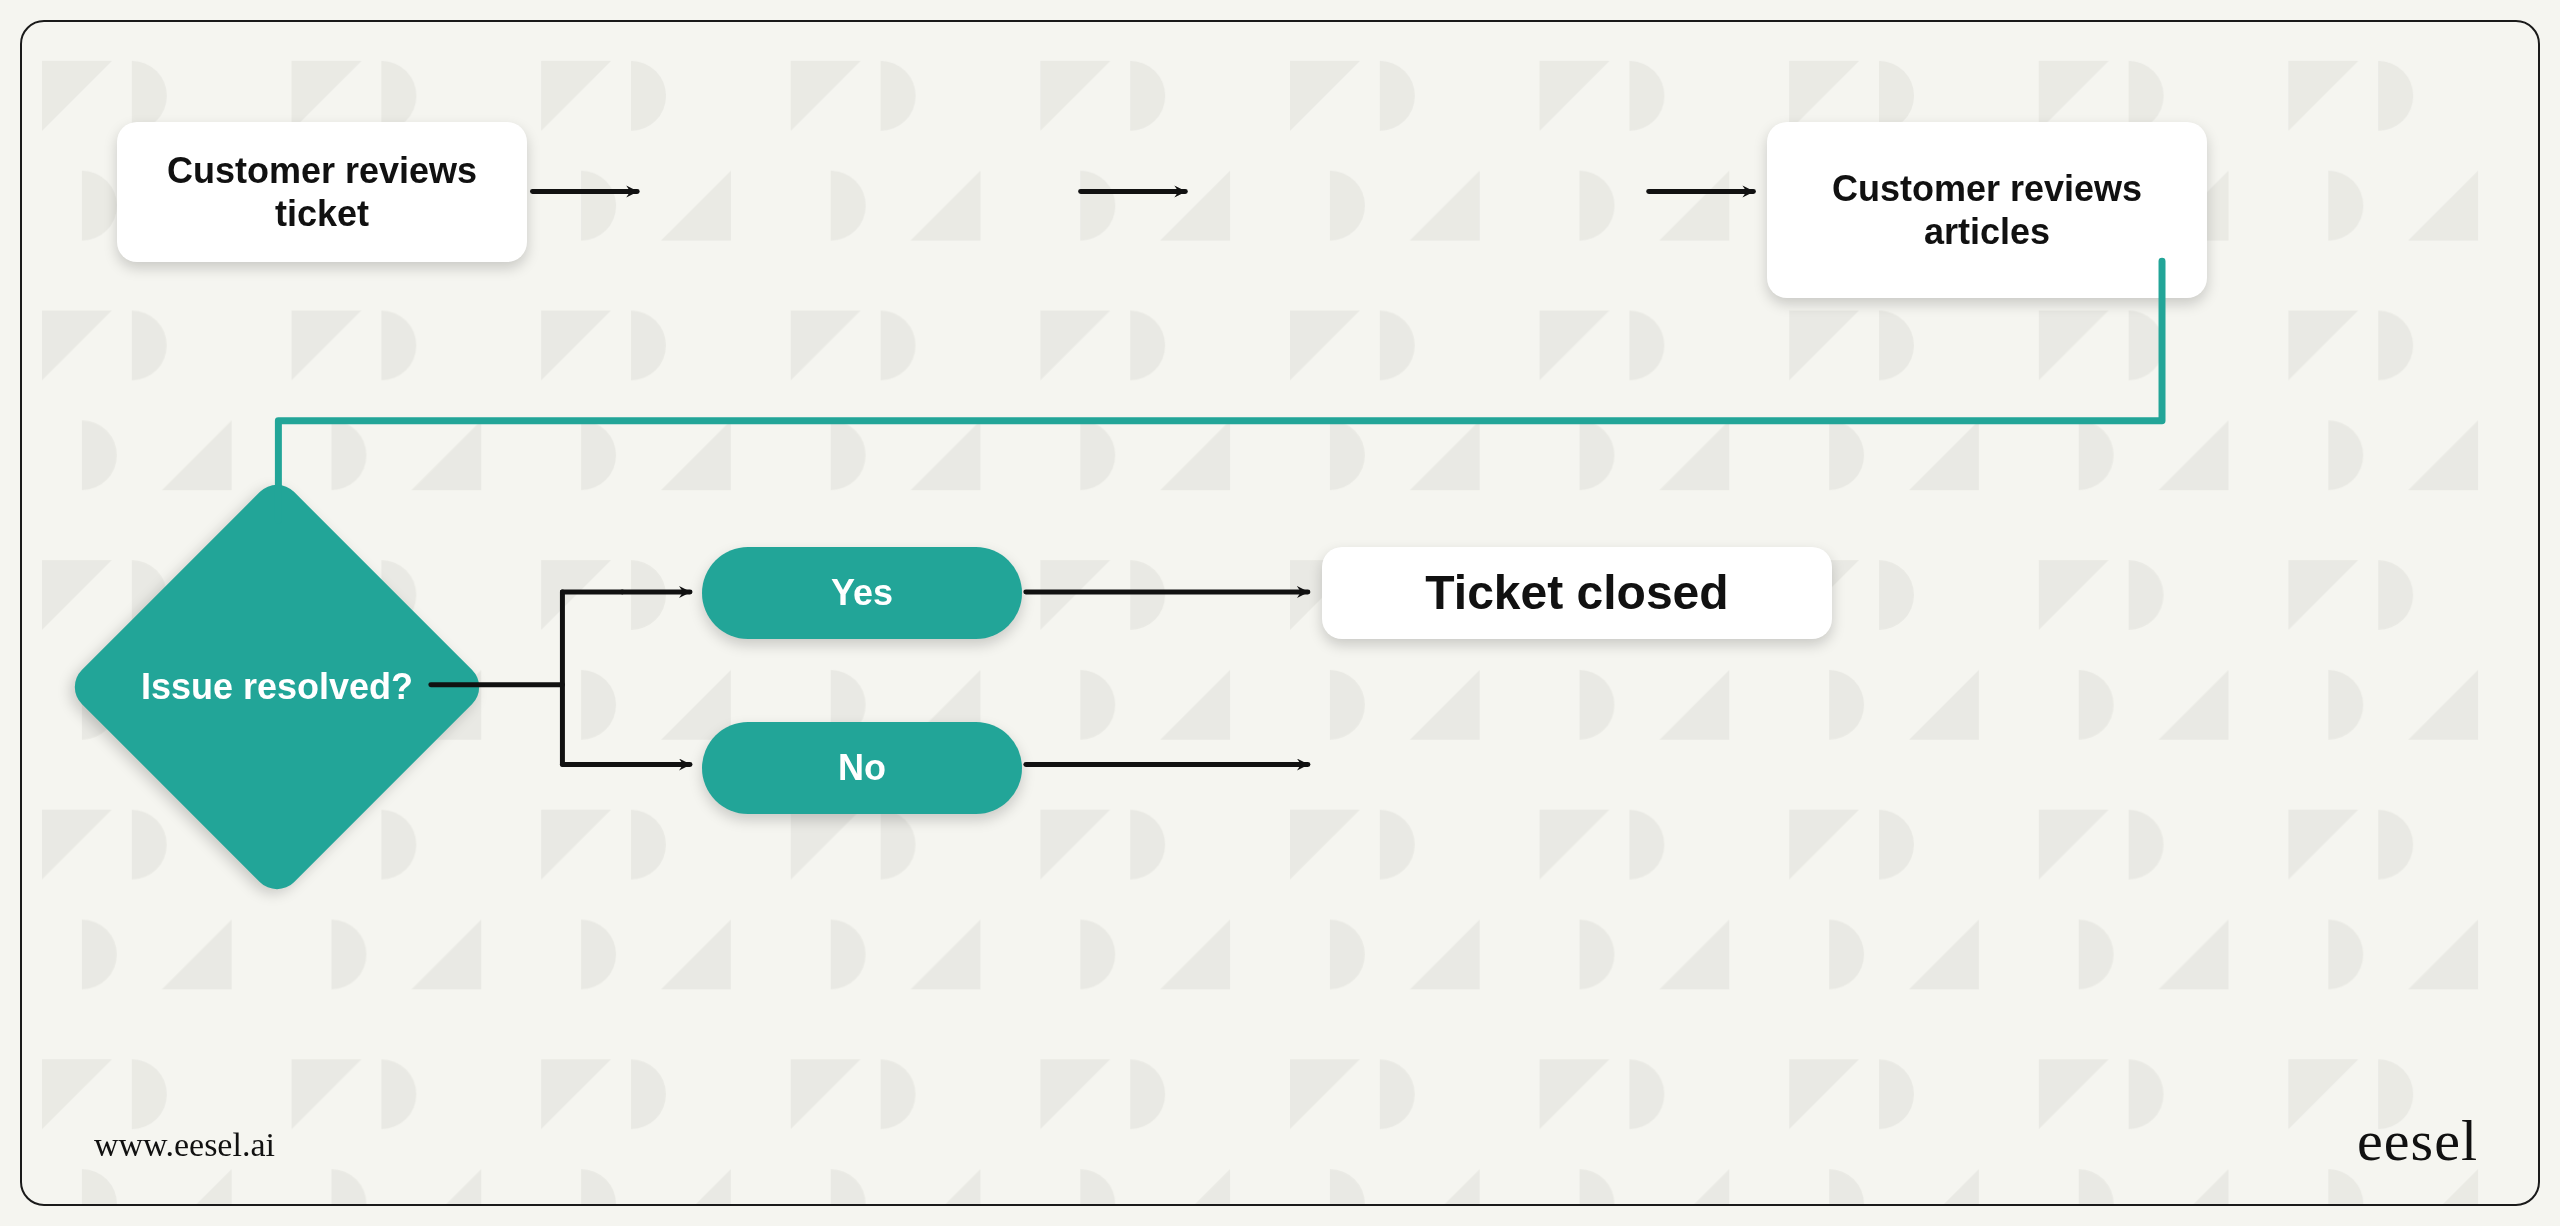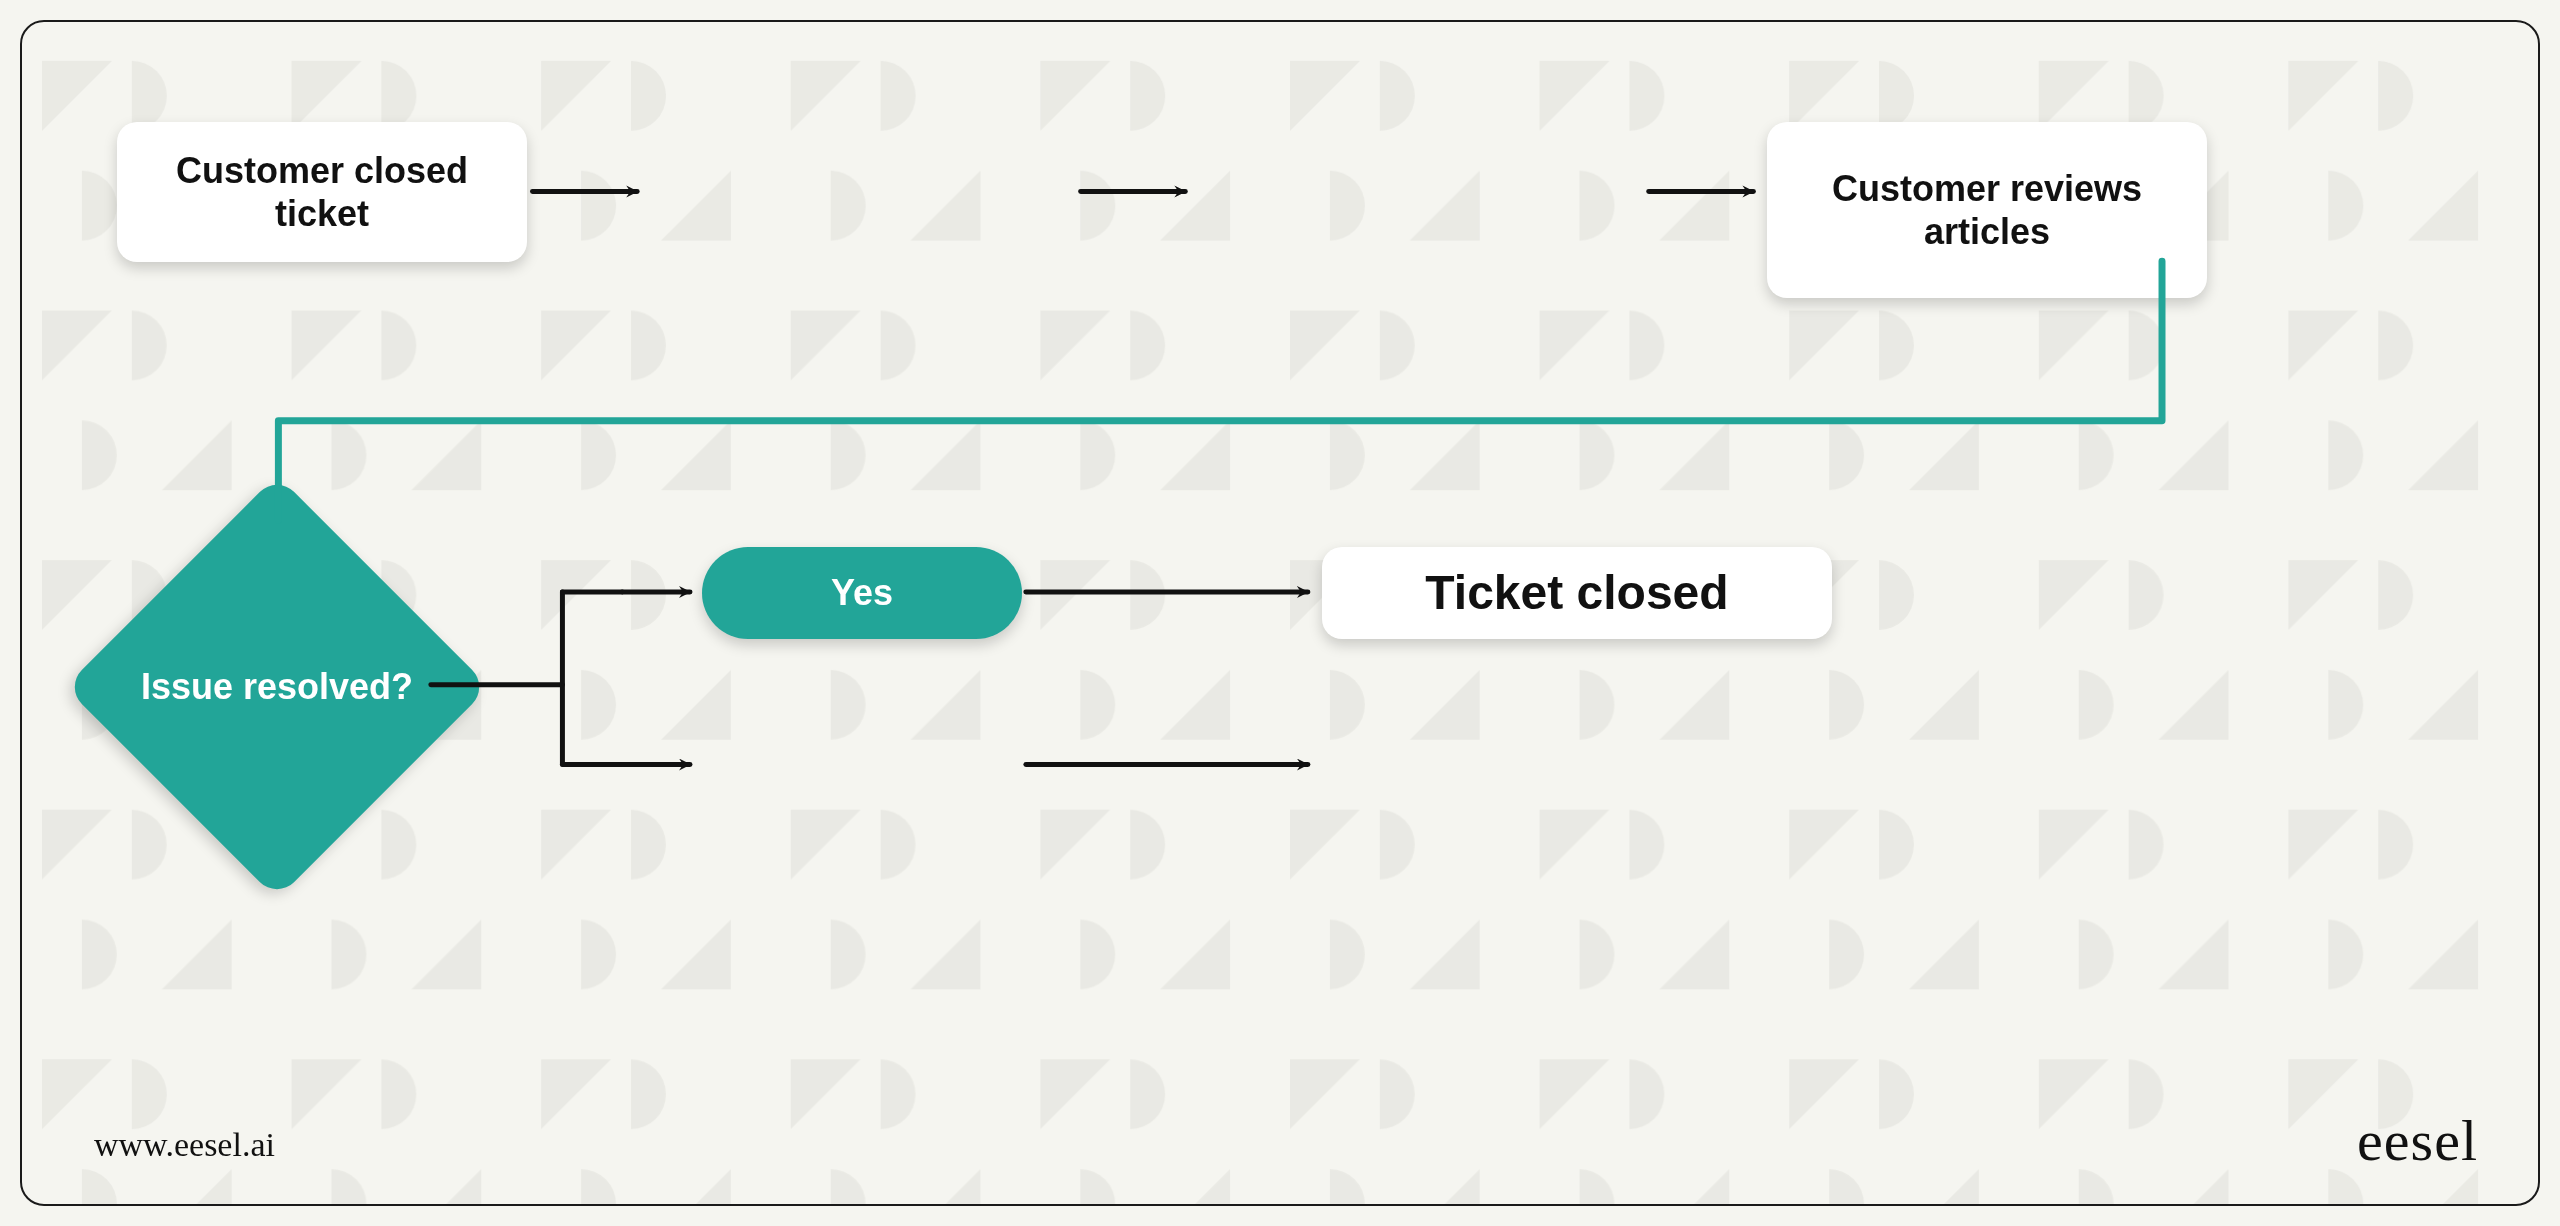--- a/index.html
+++ b/index.html
@@ -111,33 +111,34 @@
           <path d="M20 40 h70 l-70 70 z"></path>
           <path d="M110 40 a35 35 0 0 1 0 70 z"></path>
           <path d="M140 150 h70 l-70 70 z" transform="rotate(180 175 185)"></path>
           <path d="M60 150 a35 35 0 0 0 0 70 z" transform="rotate(180 60 185)"></path>
         </g>
       </pattern>
     </defs>
     <rect width="2520" height="1186" fill="url(#zpat)"></rect>
   </svg>
 
-  <div class="node" style="left:95px;  top:100px; width:410px; height:140px;">Customer closed ticket</div>
+  <div class="node" style="left:95px;  top:100px; width:410px; height:140px;">Customer reviews ticket</div>
 
 
 
   <div class="node" style="left:1745px; top:100px; width:440px; height:176px;">Customer reviews articles</div>
 
   <div class="diamond-wrap" style="left:105px; top:515px;">
     <div class="diamond"></div>
     <div class="diamond-label">Issue resolved?</div>
   </div>
 
   <div class="pill" style="left:680px; top:525px; width:320px; height:92px;">Yes</div>
 
+  <div class="pill" style="left:680px; top:700px; width:320px; height:92px;">No</div>
 
   <div class="node" style="left:1300px; top:525px; width:510px; height:92px; font-size:48px;">Ticket closed</div>
 
 
   <svg class="arrows" viewBox="0 0 2520 1186">
     <defs>
       <marker id="ah" markerWidth="14" markerHeight="14" refX="11" refY="6" orient="auto" markerUnits="userSpaceOnUse">
         <path d="M0 0 L12 6 L0 12 L4 6 Z" fill="#111"></path>
       </marker>
     </defs>

